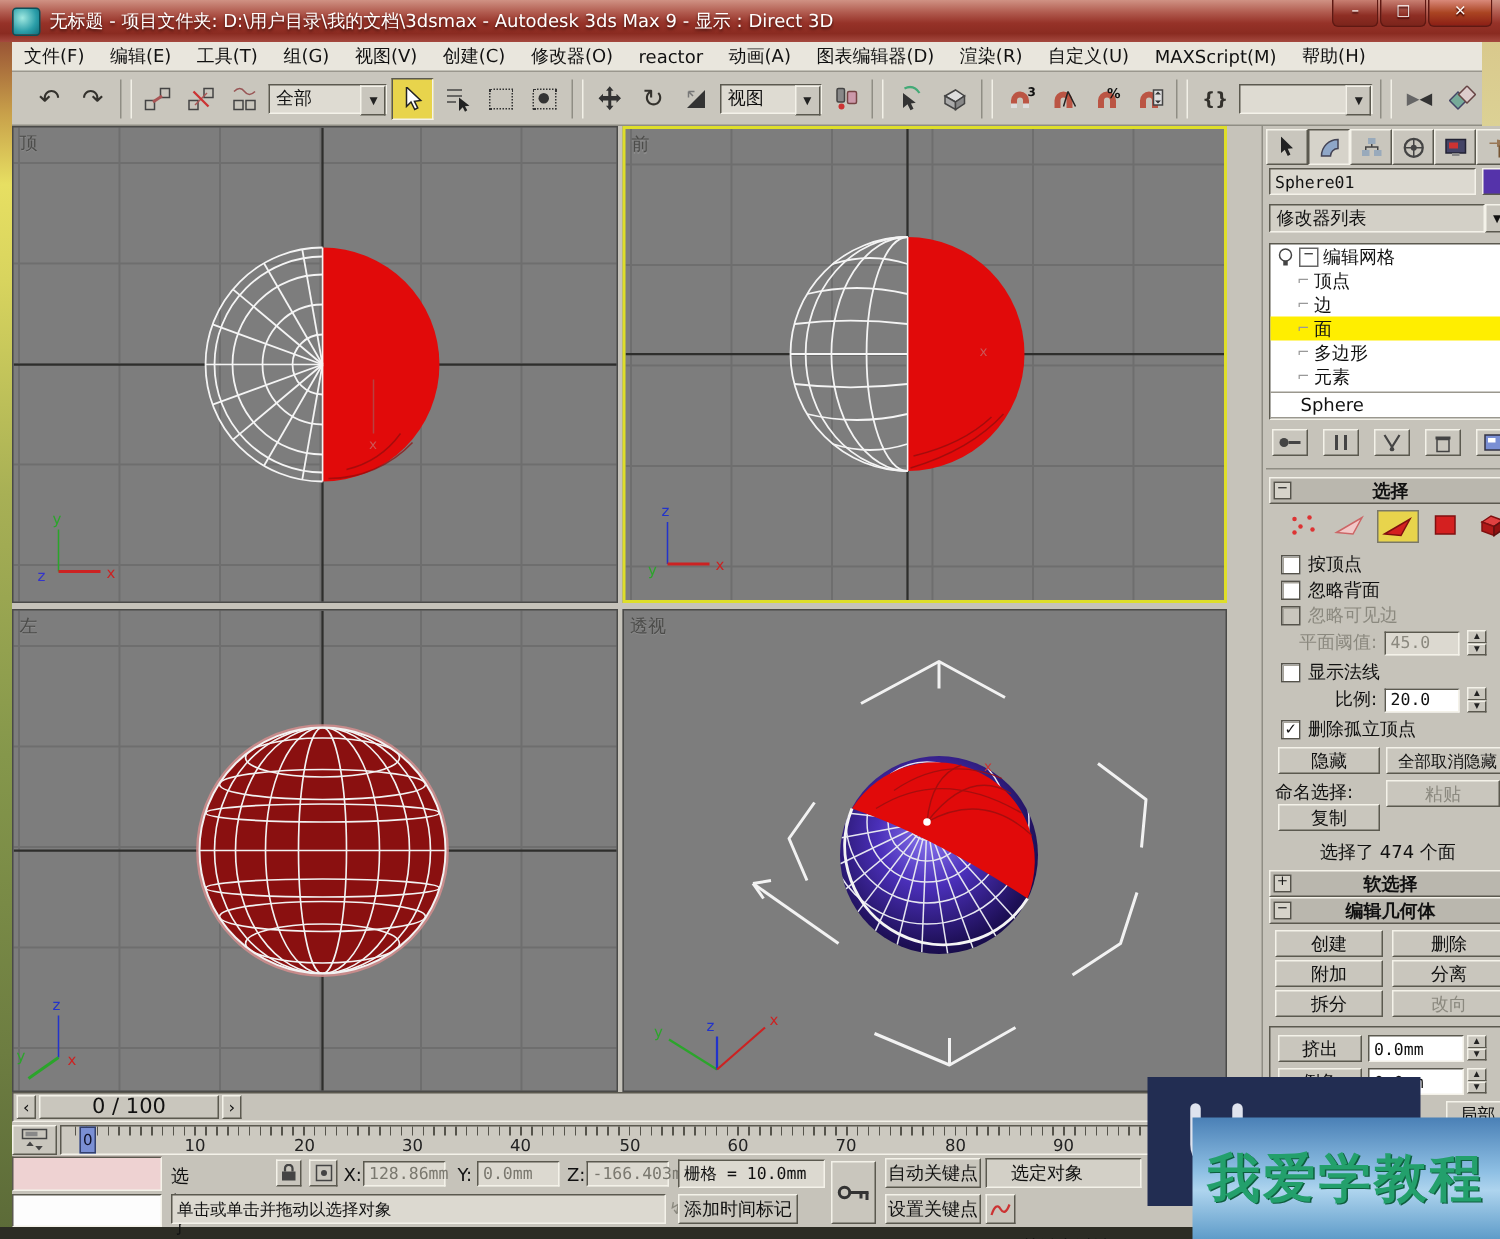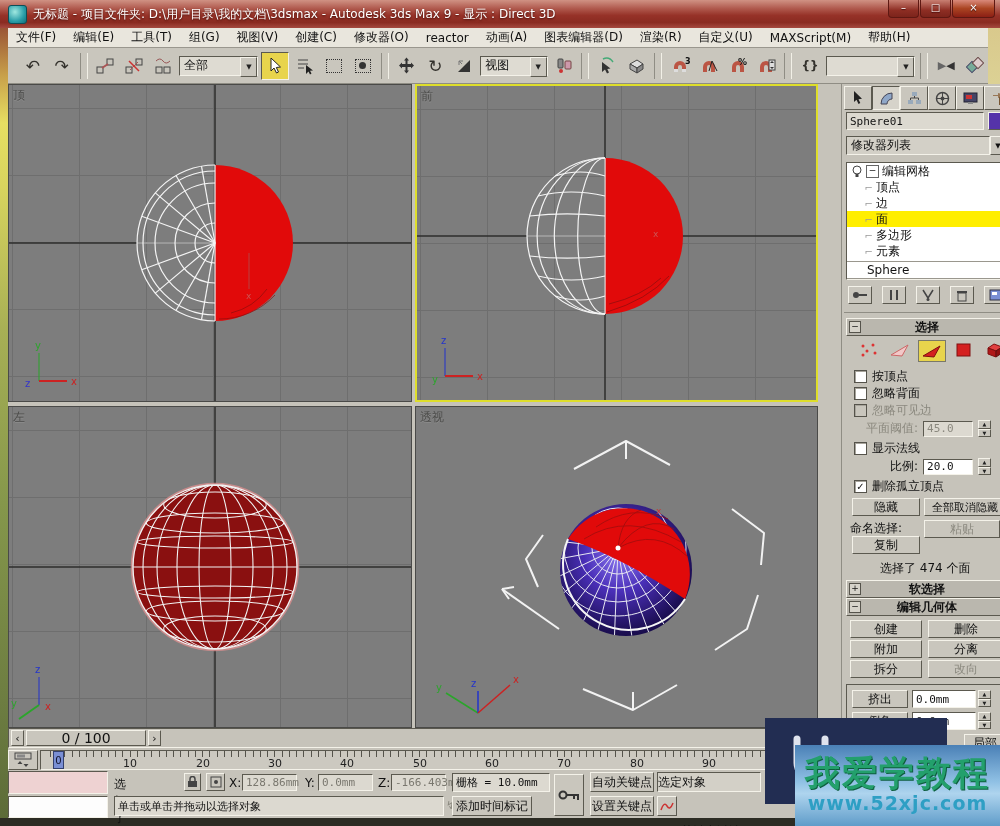--- a/index.html
+++ b/index.html
@@ -760,34 +760,33 @@
     <span class="pabs btn" style="left:554px;top:774px;width:30px;height:42px;">
         <svg width="22" height="14">
           <circle cx="5" cy="7" r="3.5" fill="none" stroke="#333" stroke-width="2"></circle>
           <line x1="8.5" y1="7" x2="21" y2="7" stroke="#333" stroke-width="2"></line>
           <line x1="16" y1="7" x2="16" y2="11" stroke="#333" stroke-width="2"></line>
           <line x1="20" y1="7" x2="20" y2="12" stroke="#333" stroke-width="2"></line>
         </svg>
       </span>
     <span class="pabs btn" style="left:590px;top:772px;width:64px;height:20px;">自动关键点</span>
     <span class="pabs btn" style="left:590px;top:796px;width:64px;height:20px;">设置关键点</span>
-    <span class="pabs sunken" style="left:657px;top:772px;width:104px;height:20px;display:flex;align-items:center;padding-left:0;">
+    <span class="pabs sunken" style="left:657px;top:772px;width:104px;height:20px;display:flex;align-items:center;padding-left:16px;">
         <span>选定对象</span>
       </span>
     <span class="pabs btn" style="left:657px;top:796px;width:20px;height:20px;">
         <svg width="14" height="12">
           <path d="M1,10 Q4,1 7,6 T13,3" stroke="#c33" fill="none" stroke-width="1.5"></path>
         </svg>
       </span>
     <span class="pabs btn" style="left:680px;top:830px;width:82px;height:20px;font-size:12px;">关键点过滤器...</span>
   </div>
 
   <div class="wm1">
     <svg width="60" height="60" style="margin-left:18px;">
       <path d="M14,8 v24 a14,14 0 0 0 28,0 v-24" stroke="#dfe3ee" stroke-width="7" fill="none" stroke-linecap="round"></path>
     </svg>
   </div>
   <div class="wm2">
     <span class="wmtitle">我爱学教程</span>
-    <span class="wmurl">www.52xjc.com</span>
   </div>
 
 </div>
 
 </body></html>

